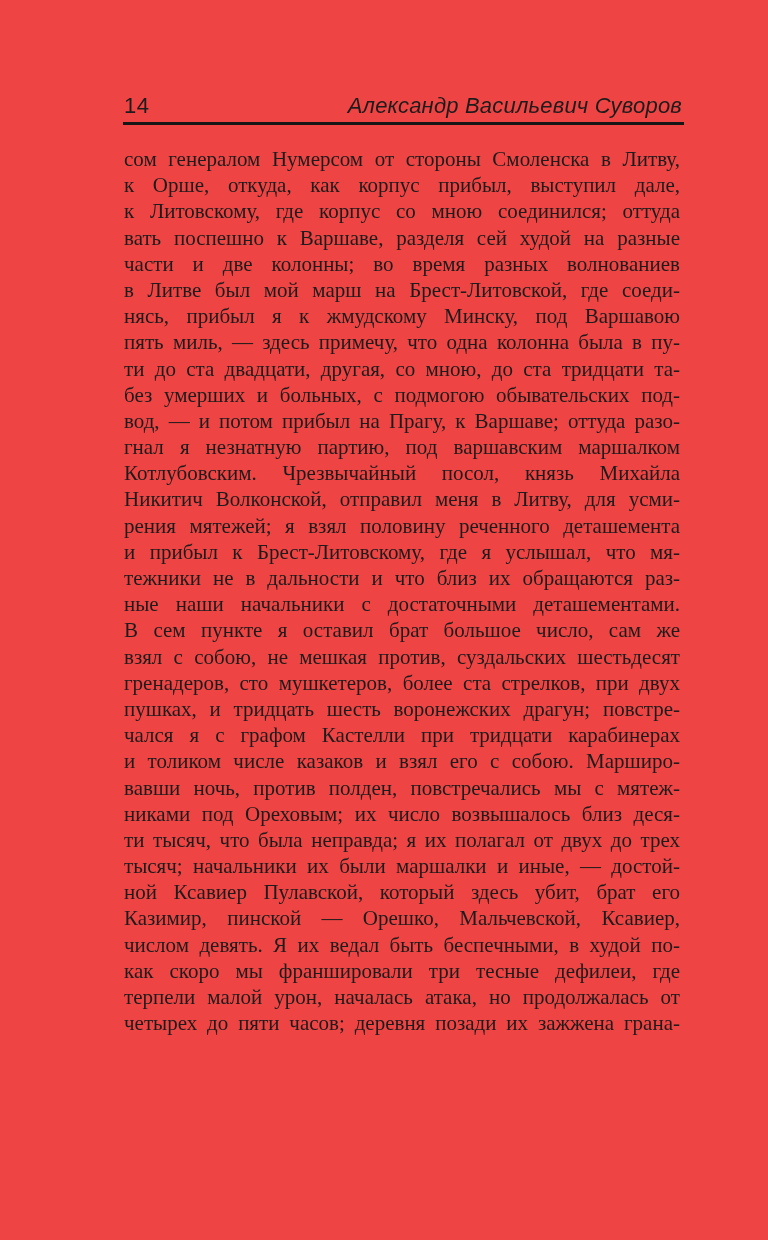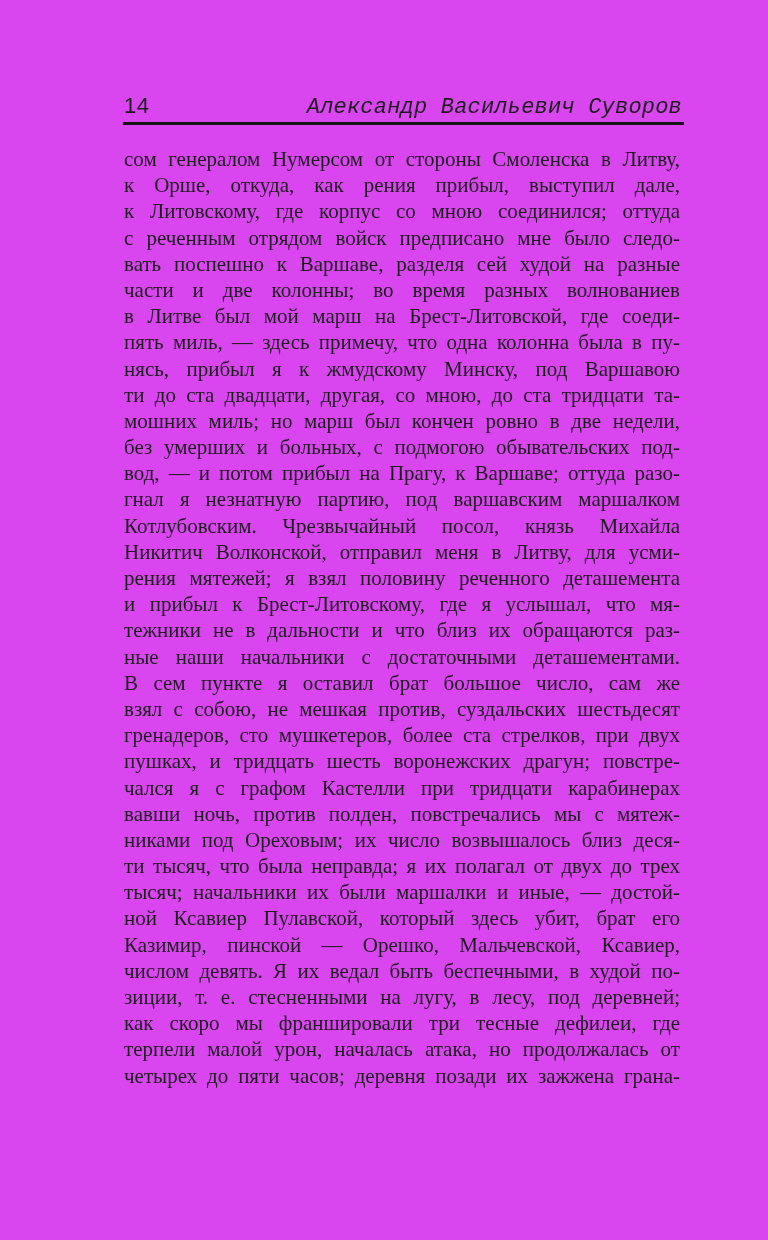--- a/index.html
+++ b/index.html
@@ -4,42 +4,42 @@
 <style>
   html, body {
     margin: 0;
     padding: 0;
     background: #ffffff;
   }
   .page {
     position: relative;
     width: 768px;
     height: 1240px;
-    background: #d946ef;
+    background: #ef4444;
     overflow: hidden;
     font-family: "Liberation Serif", serif;
     color: #1c1c1c;
   }
   .running-header {
     position: absolute;
     left: 124px;
     top: 93px;
     width: 558px;
     display: flex;
     justify-content: space-between;
     align-items: baseline;
   }
   .page-number {
     font-family: "Liberation Sans", sans-serif;
     font-size: 22px;
     font-style: normal;
     letter-spacing: 0.5px;
   }
   .header-title {
-    font-family: Liberation Mono, monospace;
+    font-family: Liberation Sans, sans-serif;
     font-size: 22px;
     font-style: italic;
     letter-spacing: 0.2px;
   }
   .header-rule {
     position: absolute;
     left: 123px;
     top: 122px;
     width: 561px;
     height: 3px;
@@ -66,49 +66,47 @@
 <body>
 
 <div class="page">
   <div class="running-header">
     <span class="page-number">14</span>
     <span class="header-title">Александр Васильевич Суворов</span>
   </div>
   <div class="header-rule"></div>
   <div class="page-text">
       <div class="text-line">сом генералом Нумерсом от стороны Смоленска в Литву,</div>
-      <div class="text-line">к Орше, откуда, как рения прибыл, выступил дале,</div>
+      <div class="text-line">к Орше, откуда, как корпус прибыл, выступил дале,</div>
       <div class="text-line">к Литовскому, где корпус со мною соединился; оттуда</div>
-      <div class="text-line">с реченным отрядом войск предписано мне было следо-</div>
       <div class="text-line">вать поспешно к Варшаве, разделя сей худой на разные</div>
       <div class="text-line">части и две колонны; во время разных волнованиев</div>
       <div class="text-line">в Литве был мой марш на Брест-Литовской, где соеди-</div>
+      <div class="text-line">нясь, прибыл я к жмудскому Минску, под Варшавою</div>
       <div class="text-line">пять миль, — здесь примечу, что одна колонна была в пу-</div>
-      <div class="text-line">нясь, прибыл я к жмудскому Минску, под Варшавою</div>
       <div class="text-line">ти до ста двадцати, другая, со мною, до ста тридцати та-</div>
-      <div class="text-line">мошних миль; но марш был кончен ровно в две недели,</div>
       <div class="text-line">без умерших и больных, с подмогою обывательских под-</div>
       <div class="text-line">вод, — и потом прибыл на Прагу, к Варшаве; оттуда разо-</div>
       <div class="text-line">гнал я незнатную партию, под варшавским маршалком</div>
       <div class="text-line">Котлубовским. Чрезвычайный посол, князь Михайла</div>
       <div class="text-line">Никитич Волконской, отправил меня в Литву, для усми-</div>
       <div class="text-line">рения мятежей; я взял половину реченного деташемента</div>
       <div class="text-line">и прибыл к Брест-Литовскому, где я услышал, что мя-</div>
       <div class="text-line">тежники не в дальности и что близ их обращаются раз-</div>
       <div class="text-line">ные наши начальники с достаточными деташементами.</div>
       <div class="text-line">В сем пункте я оставил брат большое число, сам же</div>
       <div class="text-line">взял с собою, не мешкая против, суздальских шестьдесят</div>
       <div class="text-line">гренадеров, сто мушкетеров, более ста стрелков, при двух</div>
       <div class="text-line">пушках, и тридцать шесть воронежских драгун; повстре-</div>
       <div class="text-line">чался я с графом Кастелли при тридцати карабинерах</div>
+      <div class="text-line">и толиком числе казаков и взял его с собою. Марширо-</div>
       <div class="text-line">вавши ночь, против полден, повстречались мы с мятеж-</div>
       <div class="text-line">никами под Ореховым; их число возвышалось близ деся-</div>
       <div class="text-line">ти тысяч, что была неправда; я их полагал от двух до трех</div>
       <div class="text-line">тысяч; начальники их были маршалки и иные, — достой-</div>
       <div class="text-line">ной Ксавиер Пулавской, который здесь убит, брат его</div>
       <div class="text-line">Казимир, пинской — Орешко, Мальчевской, Ксавиер,</div>
       <div class="text-line">числом девять. Я их ведал быть беспечными, в худой по-</div>
-      <div class="text-line">зиции, т. е. стесненными на лугу, в лесу, под деревней;</div>
       <div class="text-line">как скоро мы франшировали три тесные дефилеи, где</div>
       <div class="text-line">терпели малой урон, началась атака, но продолжалась от</div>
       <div class="text-line">четырех до пяти часов; деревня позади их зажжена грана-</div>
     </div>
 </div>
 
 </body></html>

